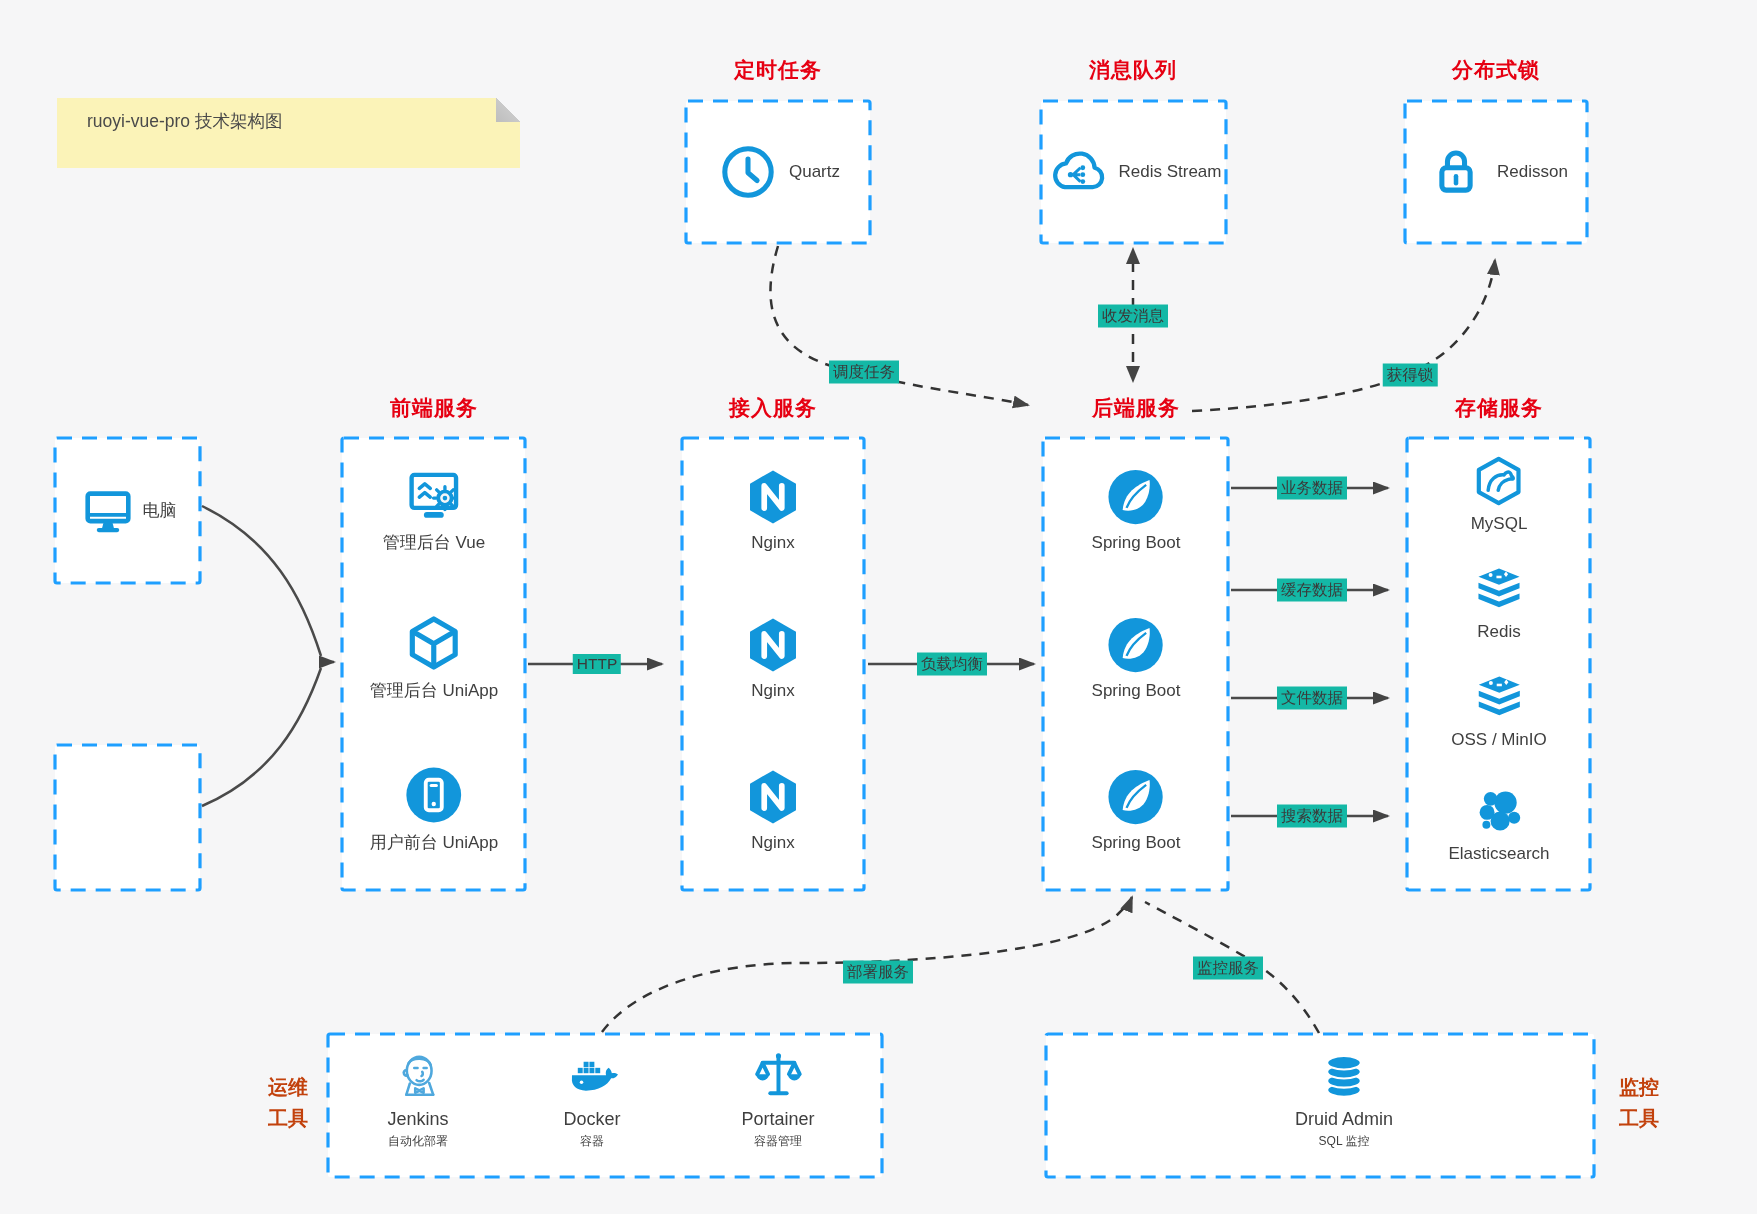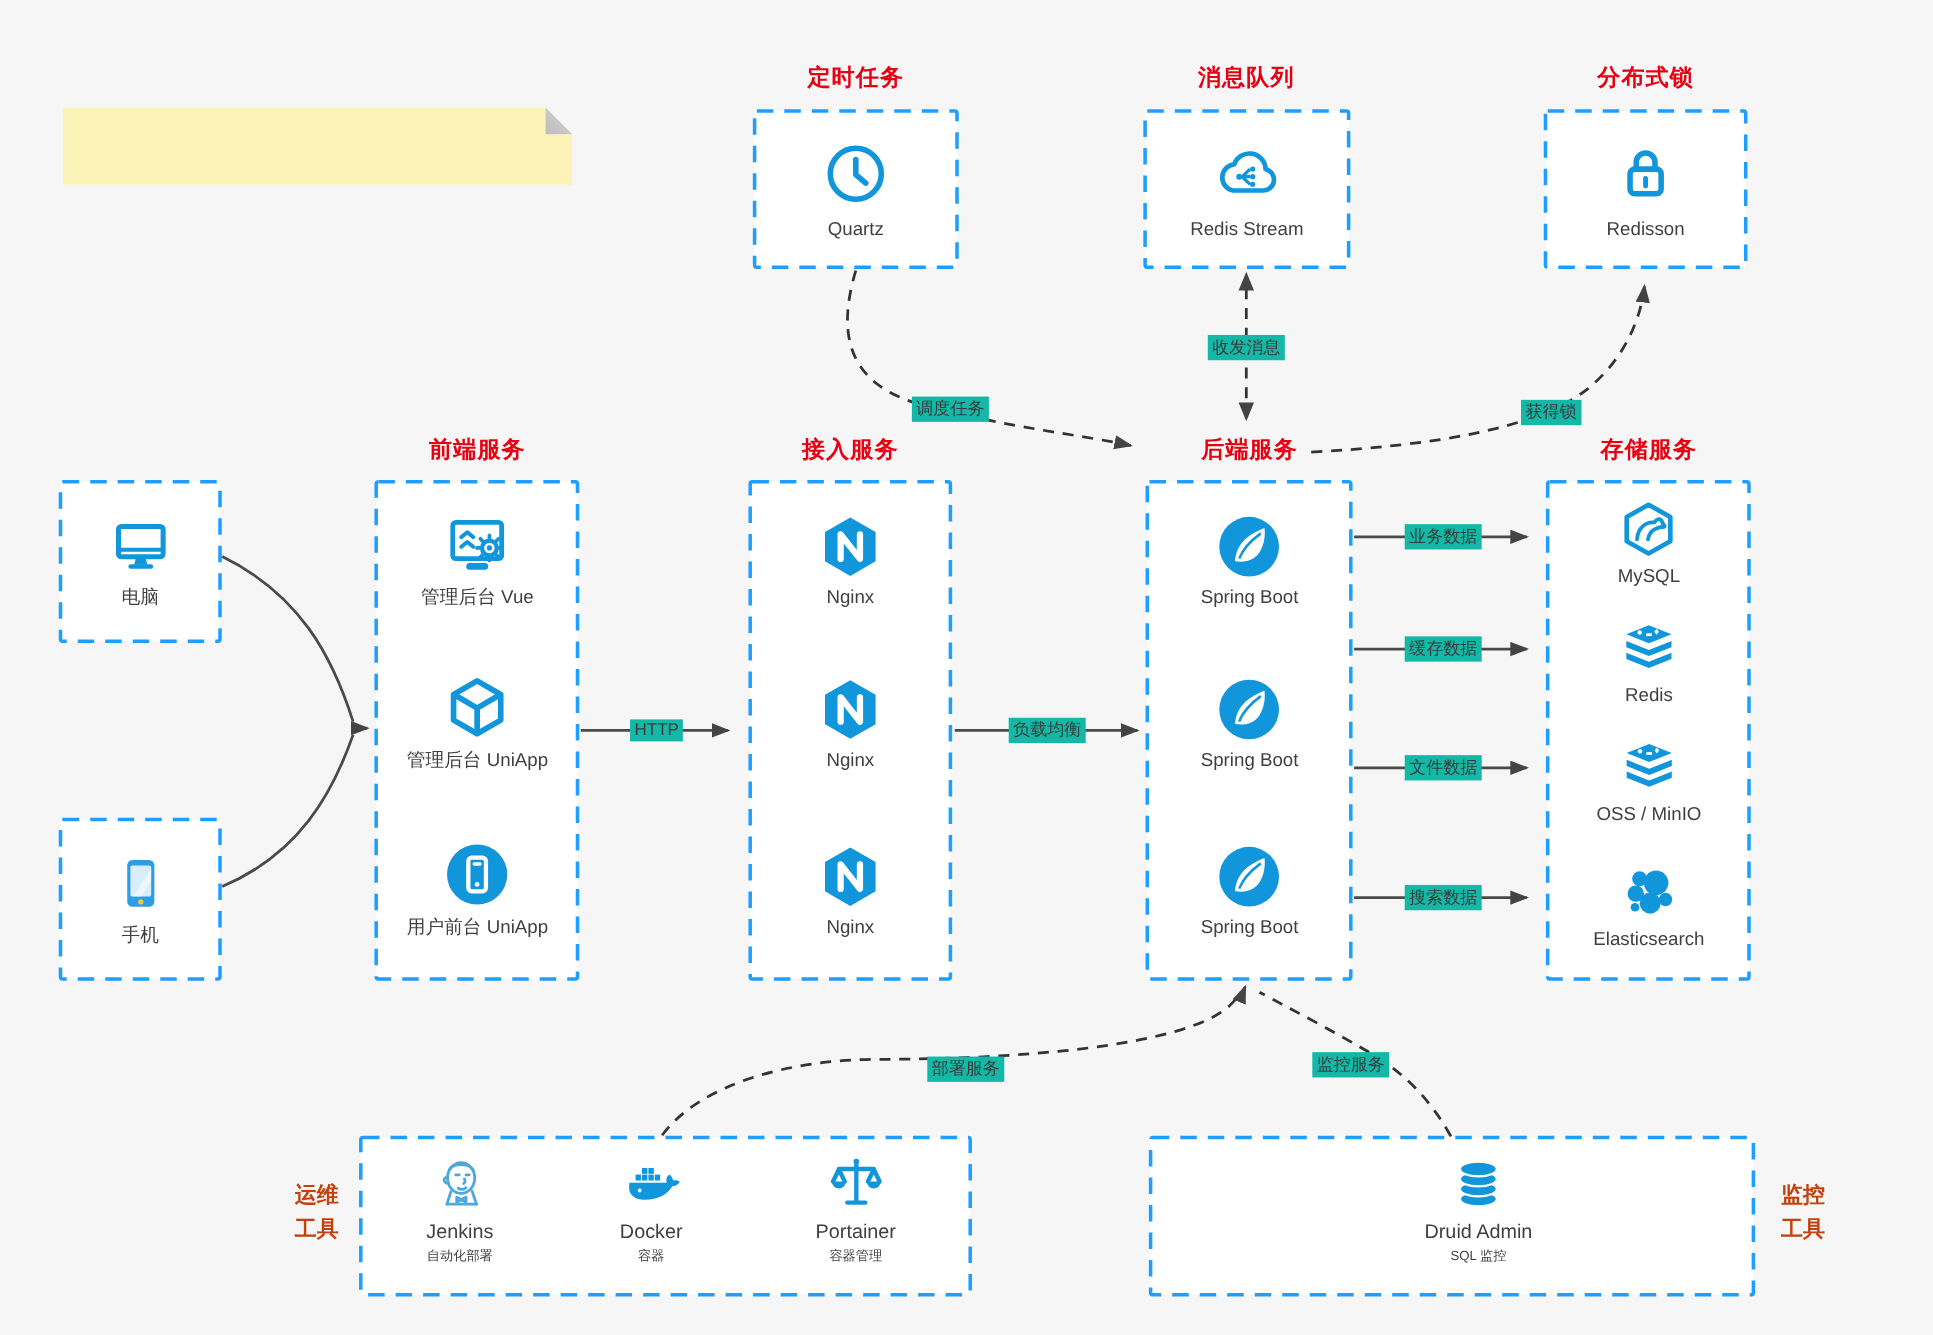--- a/index.html
+++ b/index.html
@@ -7,21 +7,21 @@
           font-family:"Liberation Sans","DejaVu Sans",sans-serif;overflow:hidden;}
   #edge-layer{position:absolute;left:0;top:0;z-index:0;}
   .cluster-title{position:absolute;transform:translate(-50%,-50%);color:#e60012;
                  font-size:21px;font-weight:bold;letter-spacing:1px;white-space:nowrap;z-index:2;}
   .side-title{position:absolute;transform:translate(-50%,0);color:#c2410c;font-size:20px;
               font-weight:bold;line-height:31px;text-align:center;white-space:nowrap;z-index:2;}
   .node{position:absolute;transform:translate(-50%,0);display:flex;flex-direction:column;
         align-items:center;width:max-content;z-index:2;}
   .node .lb{margin-top:5px;font-size:17px;color:#3f3f3f;white-space:nowrap;text-align:left;}
   .node .sub{margin-top:3px;font-size:12px;color:#3f3f3f;white-space:nowrap;}
-  .flexbox{position:absolute;display:flex;flex-direction:column;align-items:center;
+  .flexbox{position:absolute;display:flex;flex-direction:row;align-items:center;
            justify-content:center;gap:9px;z-index:2;}
   .flexbox .lb{font-size:17px;color:#3f3f3f;white-space:nowrap;}
   .ic{display:block;line-height:0;}
   .ic svg{display:block;}
   .i62 svg{width:62px;height:62px;} .i66 svg{width:64px;height:64px;}
   .i58 svg{width:58px;height:58px;} .i56 svg{width:56px;height:56px;}
   .edge-label{position:absolute;transform:translate(-50%,-50%);font-size:15.5px;color:#3a3a3a;
               background:#14b8a6;padding:1px 4px;white-space:nowrap;z-index:3;}
   #note{position:absolute;left:57px;top:98px;width:463px;height:70px;background:#fbf3b8;
         z-index:2;box-sizing:border-box;padding:11px 0 0 30px;font-size:17.5px;color:#4a4a4a;
@@ -216,20 +216,21 @@
       <path d="M1192,411 C1300,405 1396,391 1444,353 C1478,325 1492,288 1495,260" marker-end="url(#arr)"></path>
       <path d="M602,1032 C636,986 716,963 800,963 C920,963 1078,952 1118,914 C1126,906 1130,902 1132,897" marker-end="url(#arr)"></path>
       <path d="M1319,1033 C1299,997 1274,974 1247,958 C1215,939 1173,917 1145,902"></path>
     </g>
     <polygon points="1126,264 1140,264 1133,247" fill="#444444"></polygon>
     <polygon points="1126,366 1140,366 1133,383" fill="#444444"></polygon>
   </svg>
 
   <div id="note">
     <span class="fold"></span>
+    <div>ruoyi-vue-pro 技术架构图</div>
   </div>
 
   <div class="cluster-title" style="left:778px;top:70px">定时任务</div>
   <div class="cluster-title" style="left:1133px;top:70px">消息队列</div>
   <div class="cluster-title" style="left:1496px;top:70px">分布式锁</div>
   <div class="cluster-title" style="left:434px;top:408px">前端服务</div>
   <div class="cluster-title" style="left:773px;top:408px">接入服务</div>
   <div class="cluster-title" style="left:1136px;top:408px">后端服务</div>
   <div class="cluster-title" style="left:1499px;top:408px">存储服务</div>
   <div class="side-title" style="left:288px;top:1072px">
@@ -266,28 +267,20 @@
     <span class="lb">Redisson</span>
   </div>
 
   <div class="flexbox" style="left:55px;top:438px;width:145px;height:145px;gap:6px">
     <span class="ic i58">
         <svg viewBox="0 0 24 24">
           <use href="#i-desktop"></use>
         </svg>
       </span>
     <span class="lb">电脑</span>
-  </div>
-  <div class="flexbox" style="left:55px;top:745px;width:145px;height:145px;gap:6px">
-    <span class="ic i58">
-        <svg viewBox="0 0 24 24">
-          <use href="#i-phone"></use>
-        </svg>
-      </span>
-    <span class="lb">手机</span>
   </div>
 
   <div class="node" style="left:434px;top:464px">
     <span class="ic i62">
         <svg viewBox="0 0 24 24">
           <use href="#i-vueadmin"></use>
         </svg>
       </span>
     <span class="lb">管理后台 Vue</span>
   </div>

